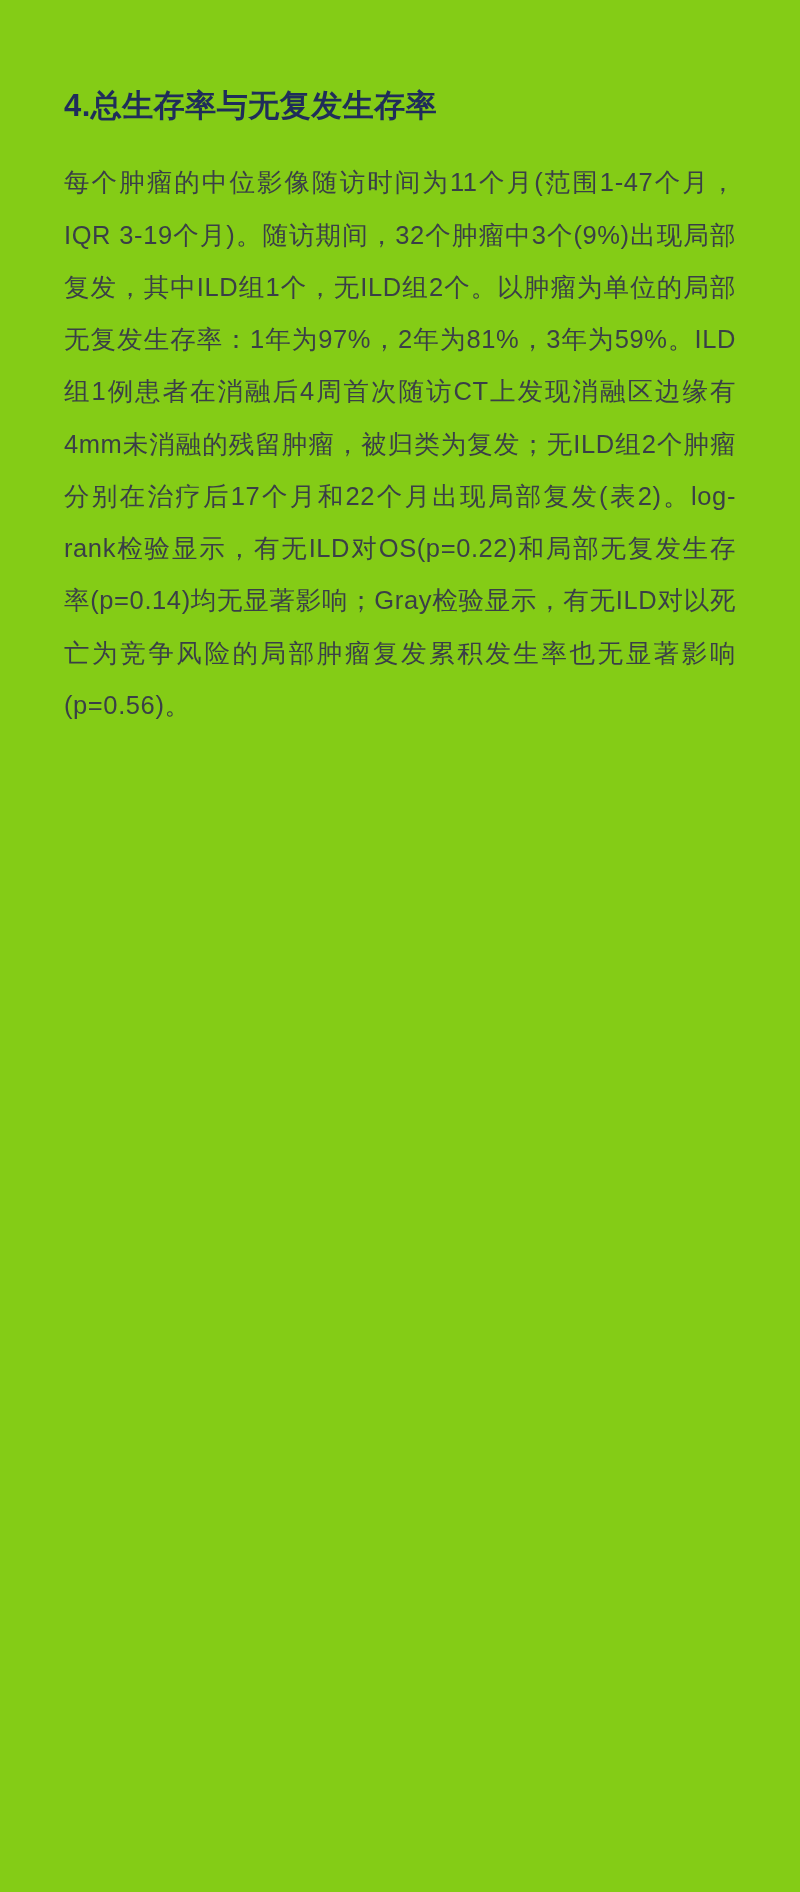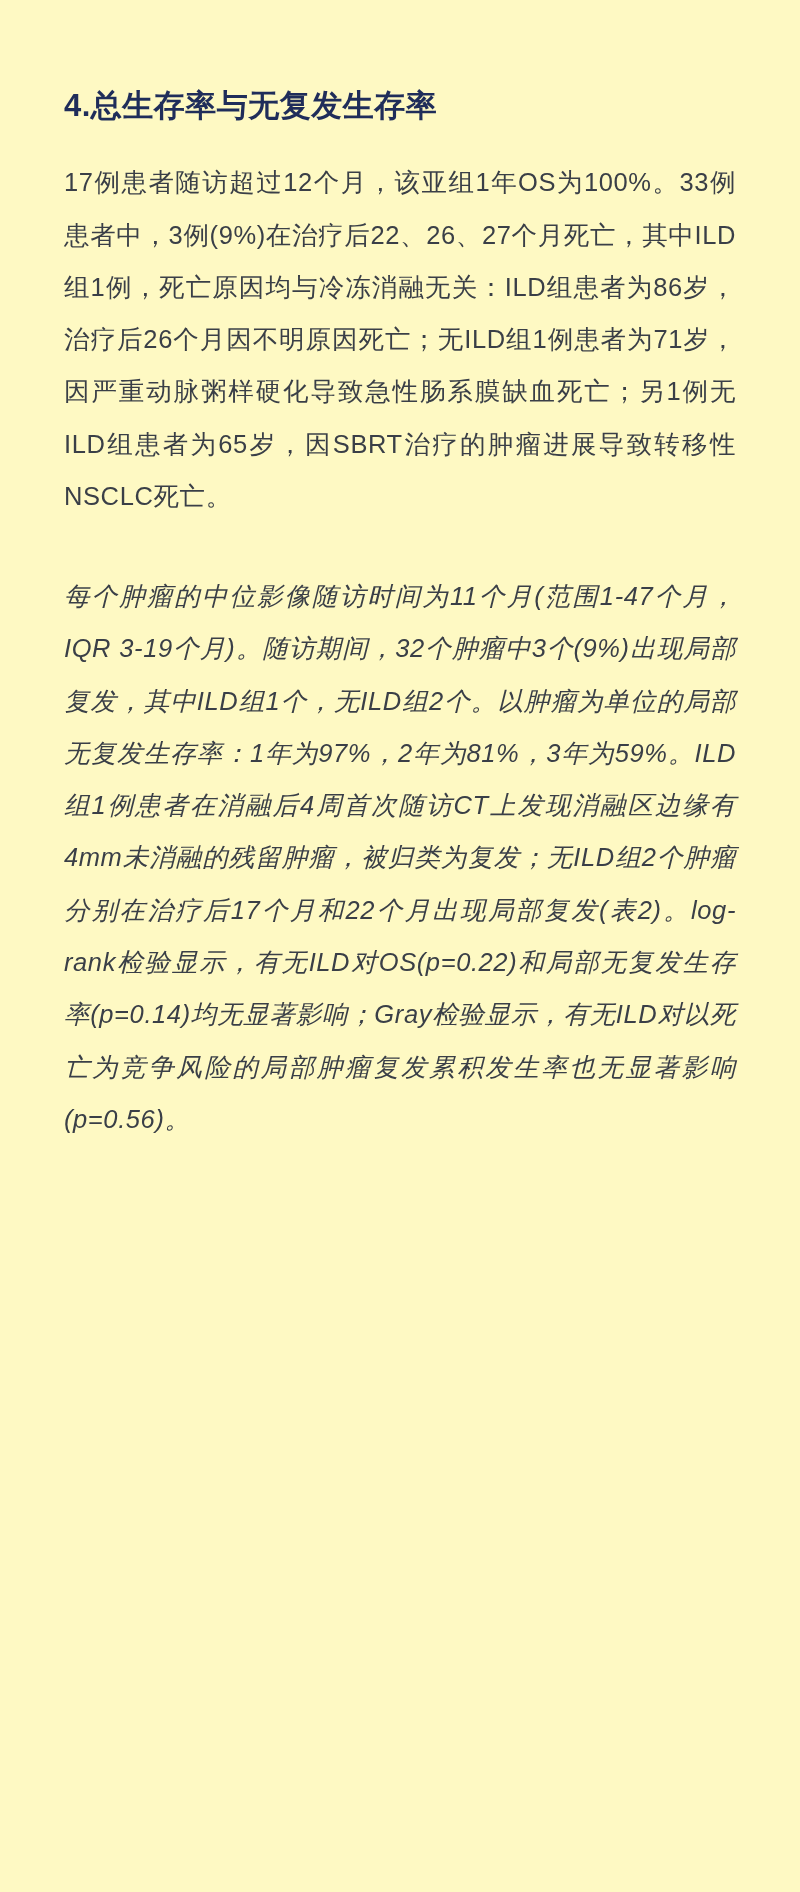--- a/index.html
+++ b/index.html
@@ -12,21 +12,21 @@
     min-height: 1892px;
     font-family: "Liberation Sans", "DejaVu Sans", sans-serif;
     -webkit-font-smoothing: antialiased;
   }
   .page {
     position: relative;
     width: 800px;
     min-height: 1892px;
     box-sizing: border-box;
     padding: 86px 64px 60px 64px;
-    background: #fef9c3;
+    background: #84cc16;
   }
   .heading {
     font-size: 31px;
     font-weight: bold;
     color: #1f2d5a;
     letter-spacing: 0.5px;
     line-height: 1.3;
     margin: 0 0 30px 0;
   }
   .para {
@@ -41,15 +41,14 @@
   .para + .para {
     margin-top: 48px;
     font-style: italic;
   }
 </style>
 </head>
 <body>
 
 <div class="page">
   <h2 class="heading">4.总生存率与无复发生存率</h2>
-  <p class="para">17例患者随访超过12个月，该亚组1年OS为100%。33例患者中，3例(9%)在治疗后22、26、27个月死亡，其中ILD组1例，死亡原因均与冷冻消融无关：ILD组患者为86岁，治疗后26个月因不明原因死亡；无ILD组1例患者为71岁，因严重动脉粥样硬化导致急性肠系膜缺血死亡；另1例无ILD组患者为65岁，因SBRT治疗的肿瘤进展导致转移性NSCLC死亡。</p>
   <p class="para">每个肿瘤的中位影像随访时间为11个月(范围1-47个月，IQR 3-19个月)。随访期间，32个肿瘤中3个(9%)出现局部复发，其中ILD组1个，无ILD组2个。以肿瘤为单位的局部无复发生存率：1年为97%，2年为81%，3年为59%。ILD组1例患者在消融后4周首次随访CT上发现消融区边缘有4mm未消融的残留肿瘤，被归类为复发；无ILD组2个肿瘤分别在治疗后17个月和22个月出现局部复发(表2)。log-rank检验显示，有无ILD对OS(p=0.22)和局部无复发生存率(p=0.14)均无显著影响；Gray检验显示，有无ILD对以死亡为竞争风险的局部肿瘤复发累积发生率也无显著影响(p=0.56)。</p>
 </div>
 
 </body></html>

